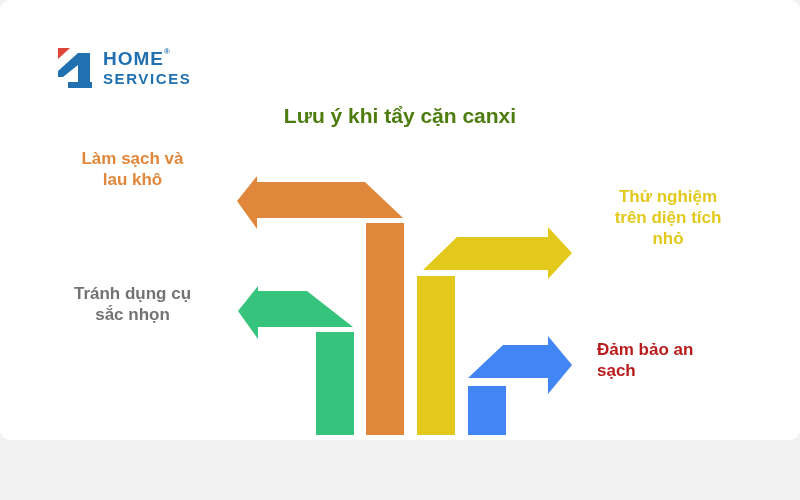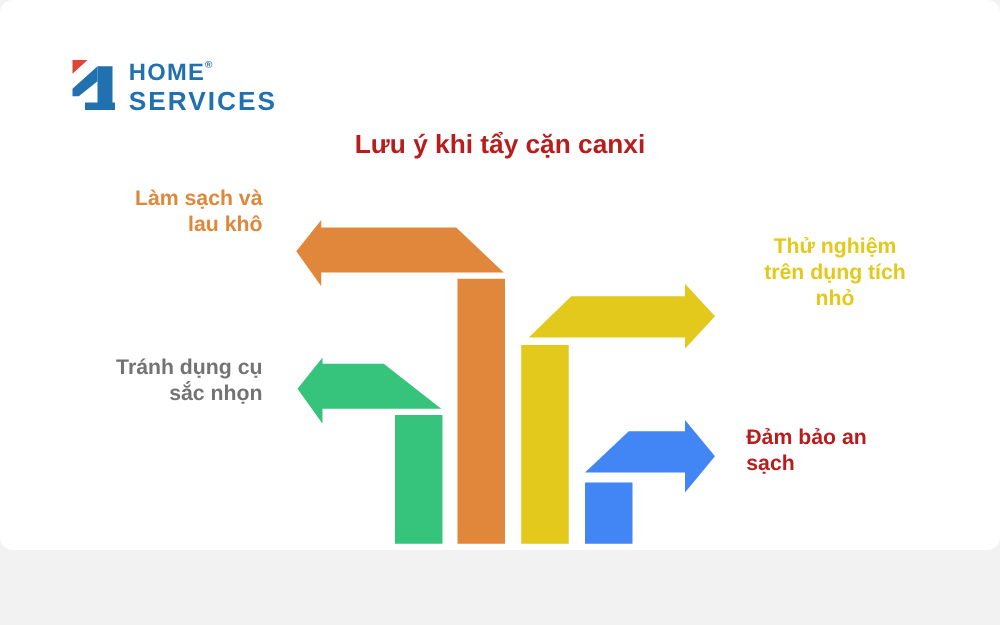--- a/index.html
+++ b/index.html
@@ -7,31 +7,31 @@
     position:relative;width:800px;height:440px;background:#ffffff;
     font-family:"Liberation Sans","DejaVu Sans",sans-serif;
     overflow:hidden;border-radius:10px;
   }
   
   .logo{position:absolute;left:56px;top:46px;display:flex;align-items:flex-start;gap:7px;}
   .logo-mark{width:40px;height:42px;display:block;}
   .logo-text{display:flex;flex-direction:column;line-height:1;padding-top:3px;}
   .logo-line1{font-size:19px;font-weight:bold;letter-spacing:1px;color:#2170AF;}
   .logo-line1 sup{font-size:8px;font-weight:bold;vertical-align:top;position:relative;top:-1px;}
-  .logo-line2{font-size:21px;font-weight:bold;letter-spacing:1.6px;color:#2170AF;margin-top:3px;}
+  .logo-line2{font-size:15px;font-weight:bold;letter-spacing:1.6px;color:#2170AF;margin-top:3px;}
   
   .title{
     position:absolute;left:0;top:104px;width:100%;margin:0;text-align:center;
     font-size:21px;font-weight:bold;color:#3C4043;
   }
   
   .arrows{position:absolute;left:0;top:0;width:800px;height:500px;}
   
   .label{position:absolute;font-size:17px;font-weight:bold;line-height:21px;}
-  .label-right{text-align:right;}
+  .label-right{text-align:center;}
   .label-left{text-align:left;}
   .label-1{left:55px;top:148px;width:155px;}
   .label-2{left:598px;top:186px;width:140px;text-align:center;}
   .label-3{left:55px;top:283px;width:155px;}
   .label-4{left:597px;top:339px;width:140px;}
 </style>
 </head>
 <body>
 
 <div class="stage">
@@ -42,21 +42,21 @@
       <polygon points="2,25 22,7 22,19 7,31 2,31" fill="#2170AF"></polygon>
       <polygon points="22,7 34,7 34,42 22,42" fill="#2170AF"></polygon>
       <polygon points="12,36 36,36 36,42 12,42" fill="#2170AF"></polygon>
     </svg>
     <div class="logo-text">
       <div class="logo-line1"><span>HOME</span><sup>®</sup></div>
       <div class="logo-line2">SERVICES</div>
     </div>
   </div>
 
-  <h1 class="title" style="color: #b91c1c;">Lưu ý khi tẩy cặn canxi</h1>
+  <h1 class="title" style="color: #4d7c0f;">Lưu ý khi tẩy cặn canxi</h1>
 
   <svg class="arrows" viewBox="0 0 800 500">
 
     <g>
       <polygon points="237,201 257,176 257,182 365,182 403,218 257,218 257,229" fill="#E1873B"></polygon>
       <rect x="366" y="223" width="38" height="212" fill="#E1873B"></rect>
     </g>
 
     <g>
       <polygon points="457,237 548,237 548,227 572,253 548,279 548,270 423,270" fill="#E2C91C"></polygon>
@@ -74,21 +74,21 @@
     </g>
   </svg>
 
   <div class="label label-right label-1" style="color: rgb(225, 135, 59);">
     <span>Làm sạch và</span><br>
     <span>lau khô</span>
   </div>
 
   <div class="label label-left label-2" style="color: rgb(226, 201, 28);">
     <span>Thử nghiệm</span><br>
-    <span>trên dụng tích</span><br>
+    <span>trên diện tích</span><br>
     <span>nhỏ</span>
   </div>
 
   <div class="label label-right label-3" style="color: #737373;">
     <span>Tránh dụng cụ</span><br>
     <span>sắc nhọn</span>
   </div>
 
   <div class="label label-left label-4" style="color: #b91c1c;">
     <span>Đảm bảo an</span><br>

